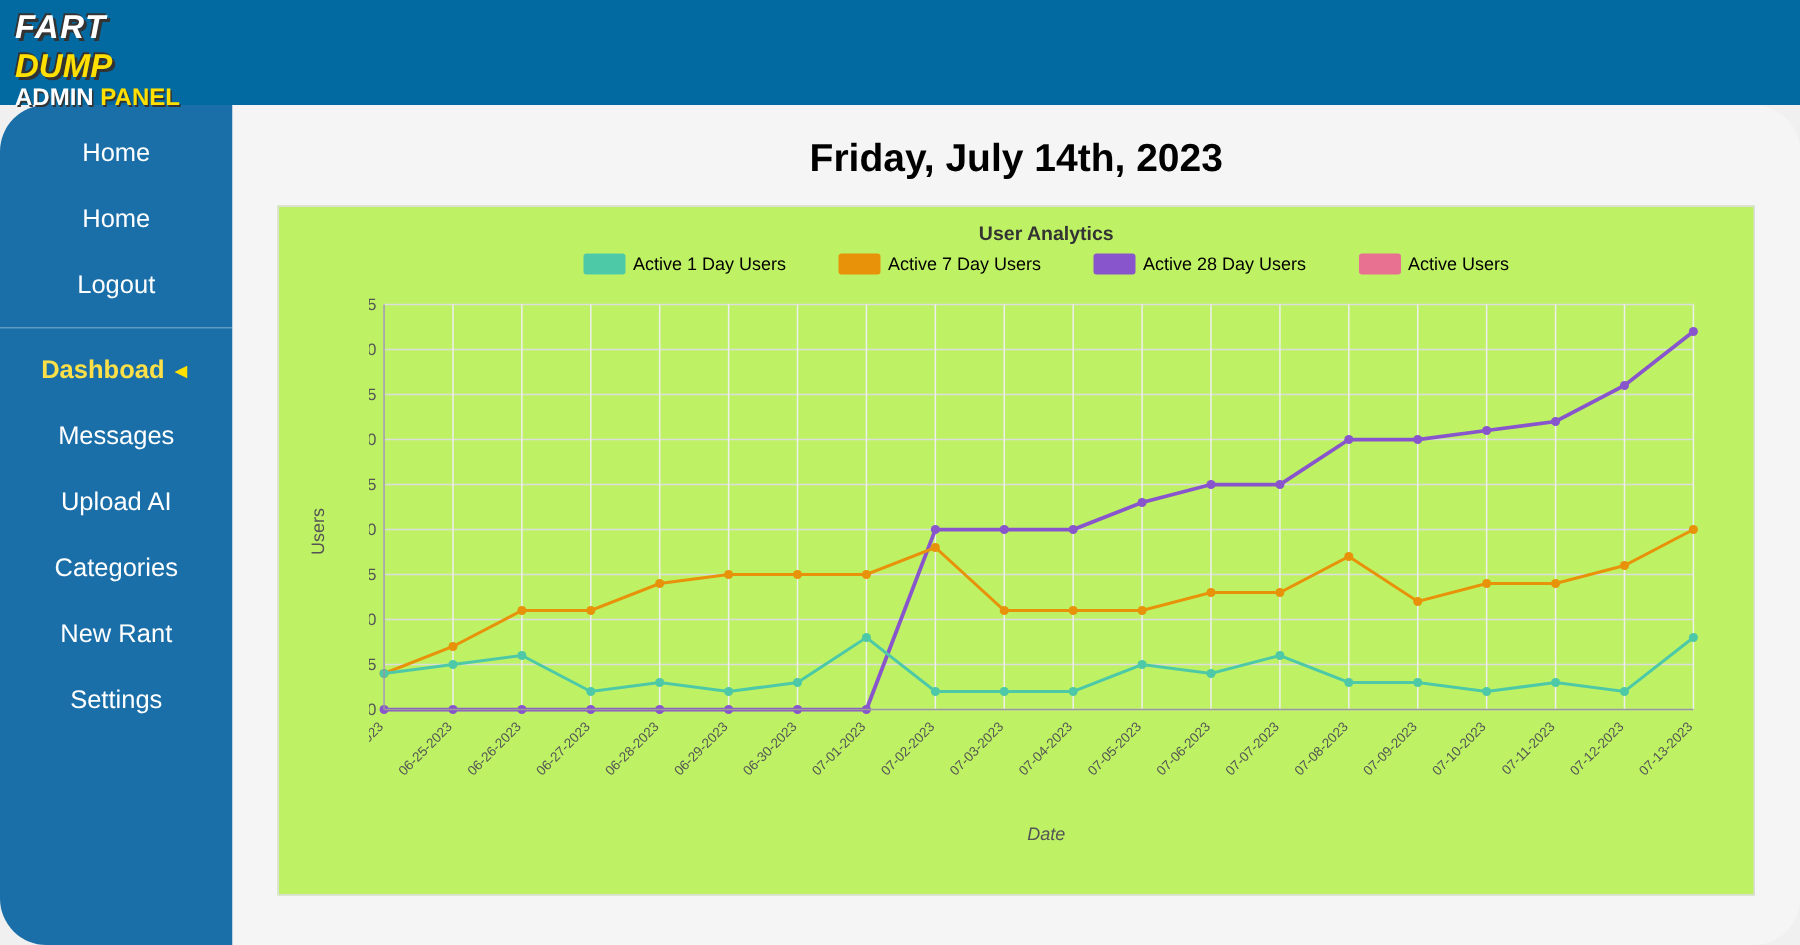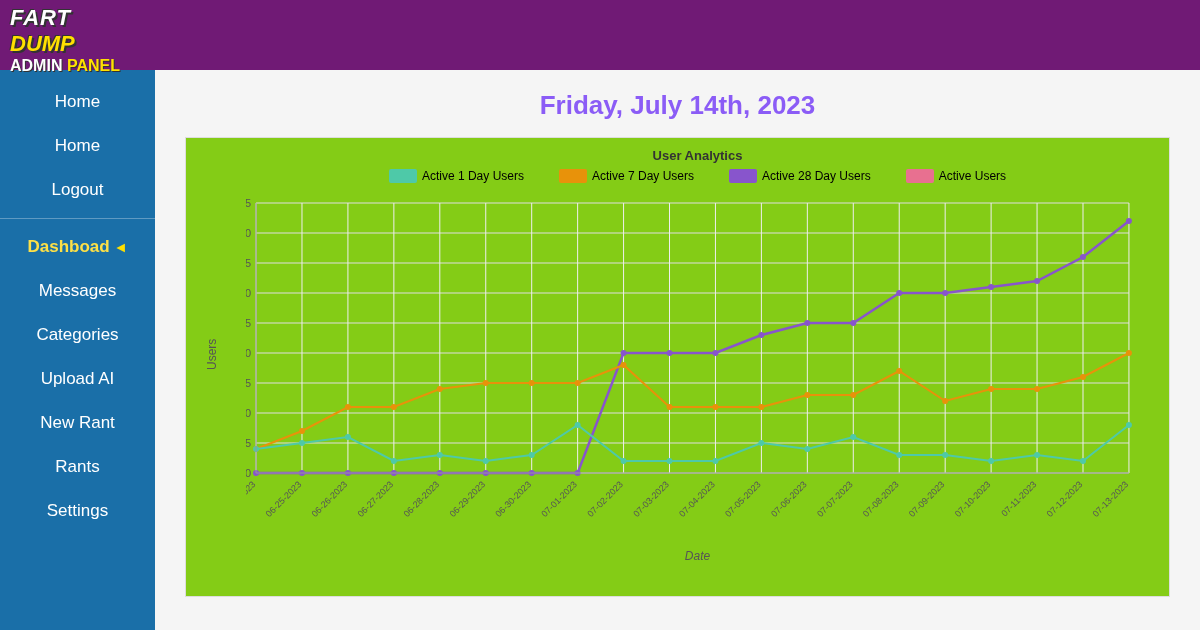--- a/index.html
+++ b/index.html
@@ -1,20 +1,20 @@
 <!DOCTYPE html>
 <html><head>
   <meta charset="utf-8">
   <style>
     * { margin: 0; padding: 0; box-sizing: border-box; }
     body { font-family: Arial, sans-serif; background: #f0f0f0; display: flex; flex-direction: column; height: 630px; width: 1200px; overflow: hidden; }
 
     
     .header {
-      background: #701a75;
+      background: #0369a1;
       display: flex;
       align-items: center;
       justify-content: center;
       height: 70px;
       position: relative;
     }
     .logo {
       position: absolute;
       left: 10px;
       top: 5px;
@@ -54,20 +54,21 @@
       font-weight: bold;
       color: #ffe000;
       text-shadow: 1px 1px 2px #007ab0;
       letter-spacing: 1px;
     }
 
     .main-layout {
       display: flex;
       flex: 1;
       overflow: hidden;
+      border-radius: 31px;
     }
 
     
     .sidebar {
       width: 155px;
       background: #1a6fa8;
       display: flex;
       flex-direction: column;
       padding-top: 10px;
     }
@@ -102,25 +103,25 @@
     .content {
       flex: 1;
       background: #f5f5f5;
       padding: 20px 30px;
       overflow: hidden;
     }
     .date-title {
       text-align: center;
       font-size: 26px;
       font-weight: bold;
-      color: #8b5cf6;
+      color: #000000;
       margin-bottom: 16px;
     }
     .chart-container {
-      background: #84cc16;
+      background: #bef264;
       border: 1px solid #ddd;
       padding: 10px 20px 40px 60px;
       position: relative;
       height: 460px;
     }
     .chart-title {
       text-align: center;
       font-size: 13px;
       font-weight: bold;
       color: #333;
@@ -189,24 +190,23 @@
 </div>
 
 <div class="main-layout">
   <nav class="sidebar">
     <div class="sidebar-item">Home</div>
     <div class="sidebar-item">Home</div>
     <div class="sidebar-item">Logout</div>
     <hr class="sidebar-divider">
     <div class="sidebar-item active">Dashboad</div>
     <div class="sidebar-item">Messages</div>
+    <div class="sidebar-item">Upload AI</div>
     <div class="sidebar-item">Categories</div>
-    <div class="sidebar-item">Upload AI</div>
     <div class="sidebar-item">New Rant</div>
-    <div class="sidebar-item">Rants</div>
     <div class="sidebar-item">Settings</div>
   </nav>
 
   <div class="content">
     <div class="date-title">Friday, July 14th, 2023</div>
     <div class="chart-container">
       <div class="chart-title">User Analytics</div>
       <div class="legend">
         <div class="legend-item">
           <div class="legend-swatch" style="background:#4ec9a8; border:2px solid #4ec9a8;"></div>

